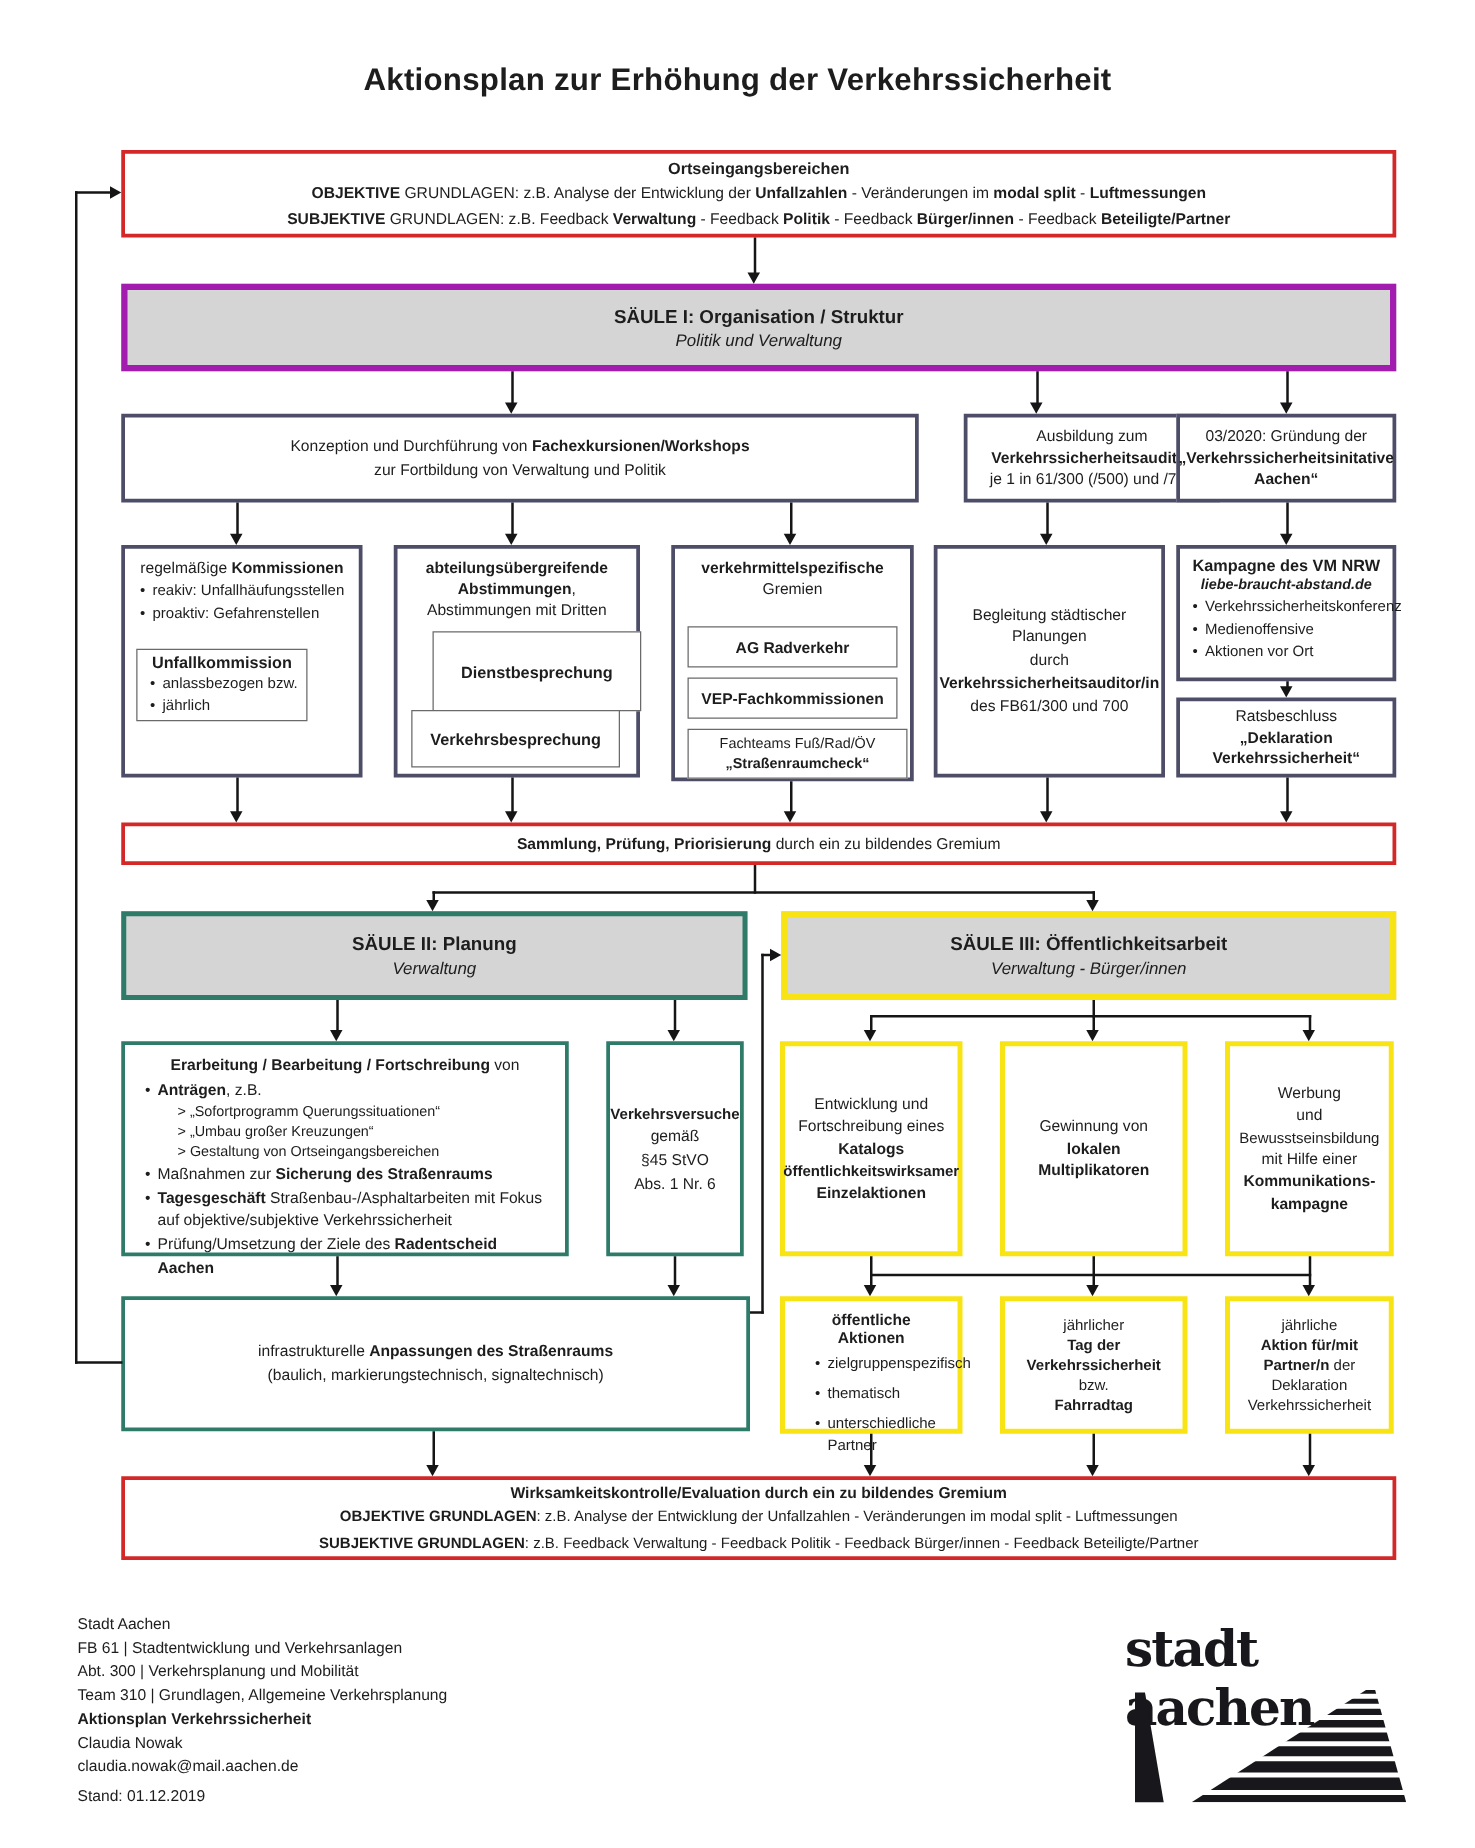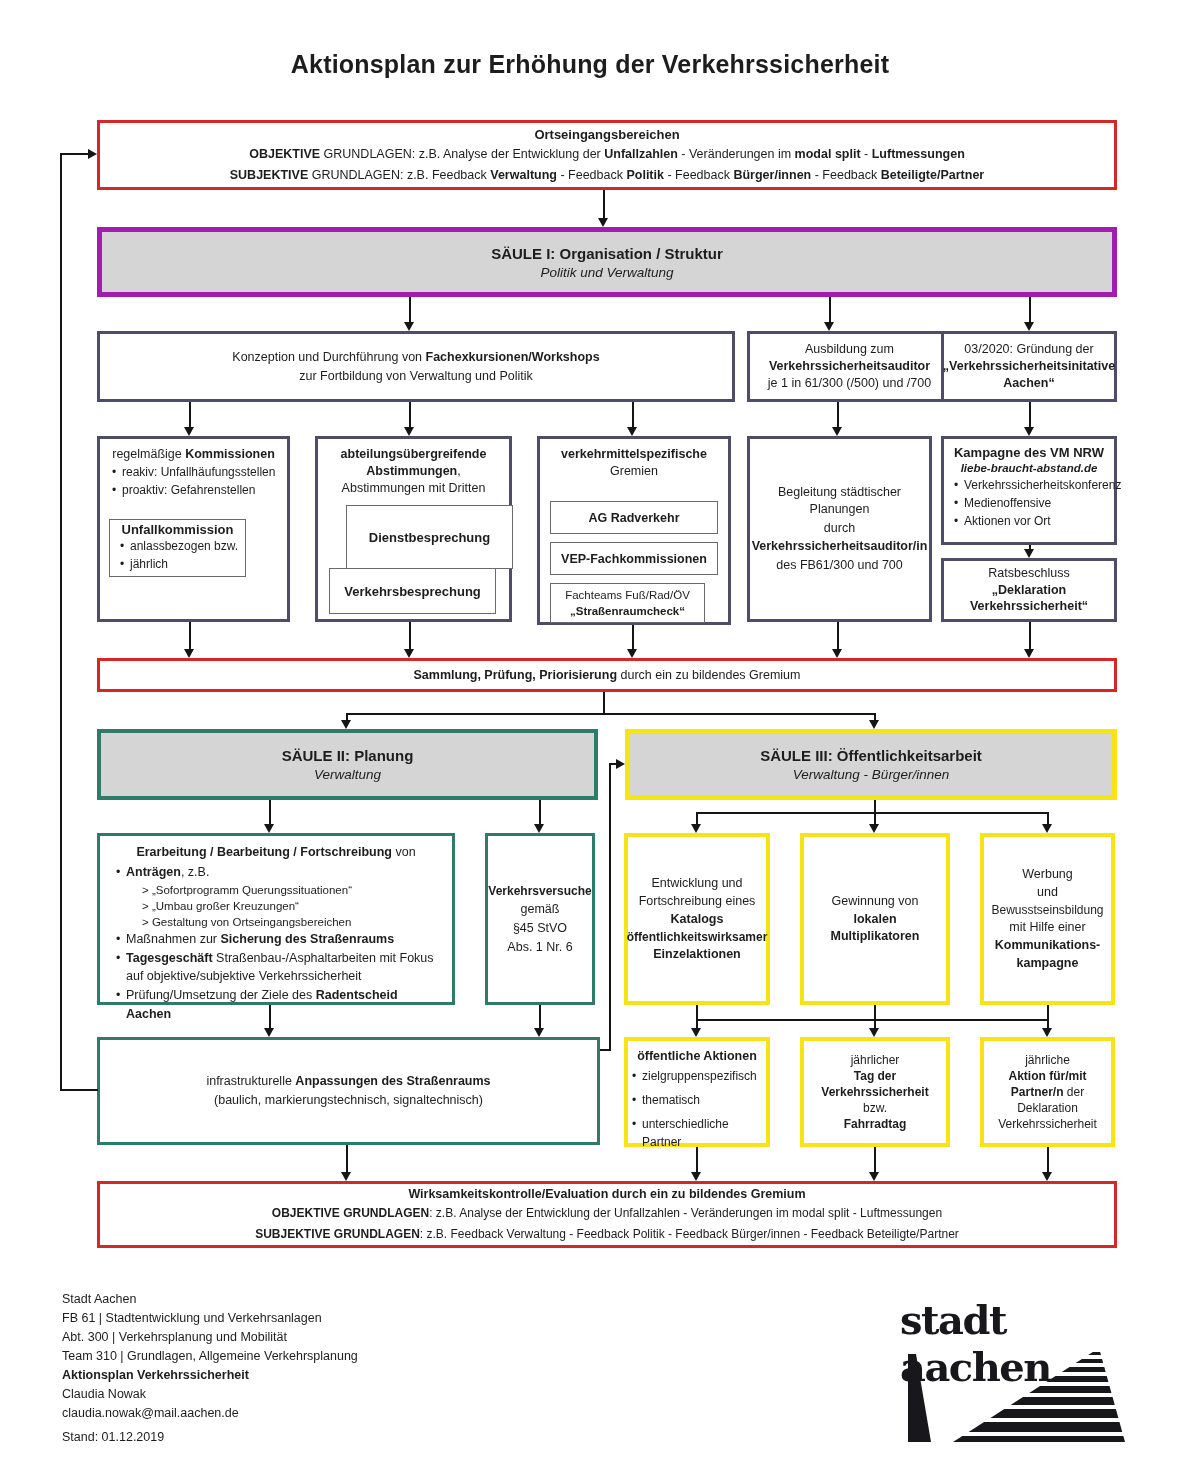--- a/index.html
+++ b/index.html
@@ -56,21 +56,21 @@
 
   <div class="box nv4 hdrfill cc" style="left:97px;top:227px;width:1020px;height:70px;gap:3px;">
     <div class="t15">SÄULE I: Organisation / Struktur</div>
     <div class="t13i">Politik und Verwaltung</div>
   </div>
 
   <div class="box nv cc" style="left:97px;top:331px;width:638px;height:71px;gap:2px;">
     <div class="ln"><span>Konzeption und Durchführung von </span><b>Fachexkursionen/Workshops</b></div>
     <div class="ln">zur Fortbildung von Verwaltung und Politik</div>
   </div>
-  <div class="box nv cc" style="left:747px;top:331px;width:205px;height:71px;">
+  <div class="box nv cc" style="left:771px;top:331px;width:205px;height:71px;">
     <div class="ln">Ausbildung zum</div>
     <div class="ln bld">Verkehrssicherheitsauditor</div>
     <div class="ln">je 1 in 61/300 (/500) und /700</div>
   </div>
   <div class="box nv cc" style="left:941px;top:331px;width:176px;height:71px;">
     <div class="ln">03/2020: Gründung der</div>
     <div class="ln bld">„Verkehrssicherheitsinitative</div>
     <div class="ln bld">Aachen“</div>
   </div>
 
@@ -99,21 +99,21 @@
 
   <div class="box nv" style="left:537px;top:436px;width:194px;height:189px;padding:7px 8px;text-align:center;">
     <div class="ln bld">verkehrmittelspezifische</div>
     <div class="ln">Gremien</div>
     <div class="ib cc" style="left:10px;top:62px;width:168px;height:33px;">
       <div class="bt" style="font-size:12.5px;">AG Radverkehr</div>
     </div>
     <div class="ib cc" style="left:10px;top:103px;width:168px;height:33px;">
       <div class="bt" style="font-size:12.5px;">VEP-Fachkommissionen</div>
     </div>
-    <div class="ib cc" style="left:10px;top:144px;width:155px;height:40px;">
+    <div class="ib cc" style="left:10px;top:144px;width:176px;height:40px;">
       <div class="sm">Fachteams Fuß/Rad/ÖV</div>
       <div class="sm bld">„Straßenraumcheck“</div>
     </div>
   </div>
 
   <div class="box nv cc" style="left:747px;top:436px;width:185px;height:186px;gap:2px;padding:0 6px;">
     <div class="ln">Begleitung städtischer Planungen</div>
     <div class="ln">durch</div>
     <div class="ln bld">Verkehrssicherheitsauditor/in</div>
     <div class="ln">des FB61/300 und 700</div>
@@ -180,21 +180,21 @@
     <div class="ln" style="font-size:12px;">Bewusstseinsbildung</div>
     <div class="ln">mit Hilfe einer</div>
     <div class="ln bld">Kommunikations-</div>
     <div class="ln bld">kampagne</div>
   </div>
 
   <div class="box tl cc" style="left:97px;top:1037px;width:503px;height:108px;gap:2px;">
     <div class="ln"><span>infrastrukturelle </span><b>Anpassungen des Straßenraums</b></div>
     <div class="ln">(baulich, markierungstechnisch, signaltechnisch)</div>
   </div>
-  <div class="box yl" style="left:624px;top:1037px;width:146px;height:110px;padding:8px 0;">
+  <div class="box yl" style="left:624px;top:1037px;width:146px;height:110px;padding:8px 20px;">
     <div class="bt" style="font-size:12.5px;text-align:center;margin-bottom:4px;">öffentliche Aktionen</div>
     <div class="bul sm" style="margin-bottom:6px;">zielgruppenspezifisch</div>
     <div class="bul sm" style="margin-bottom:6px;">thematisch</div>
     <div class="bul sm">unterschiedliche Partner</div>
   </div>
   <div class="box yl cc" style="left:800px;top:1037px;width:150px;height:110px;">
     <div class="ln" style="font-size:12px;">jährlicher</div>
     <div class="ln bld" style="font-size:12px;">Tag der</div>
     <div class="ln bld" style="font-size:12px;">Verkehrssicherheit</div>
     <div class="ln" style="font-size:12px;">bzw.</div>

